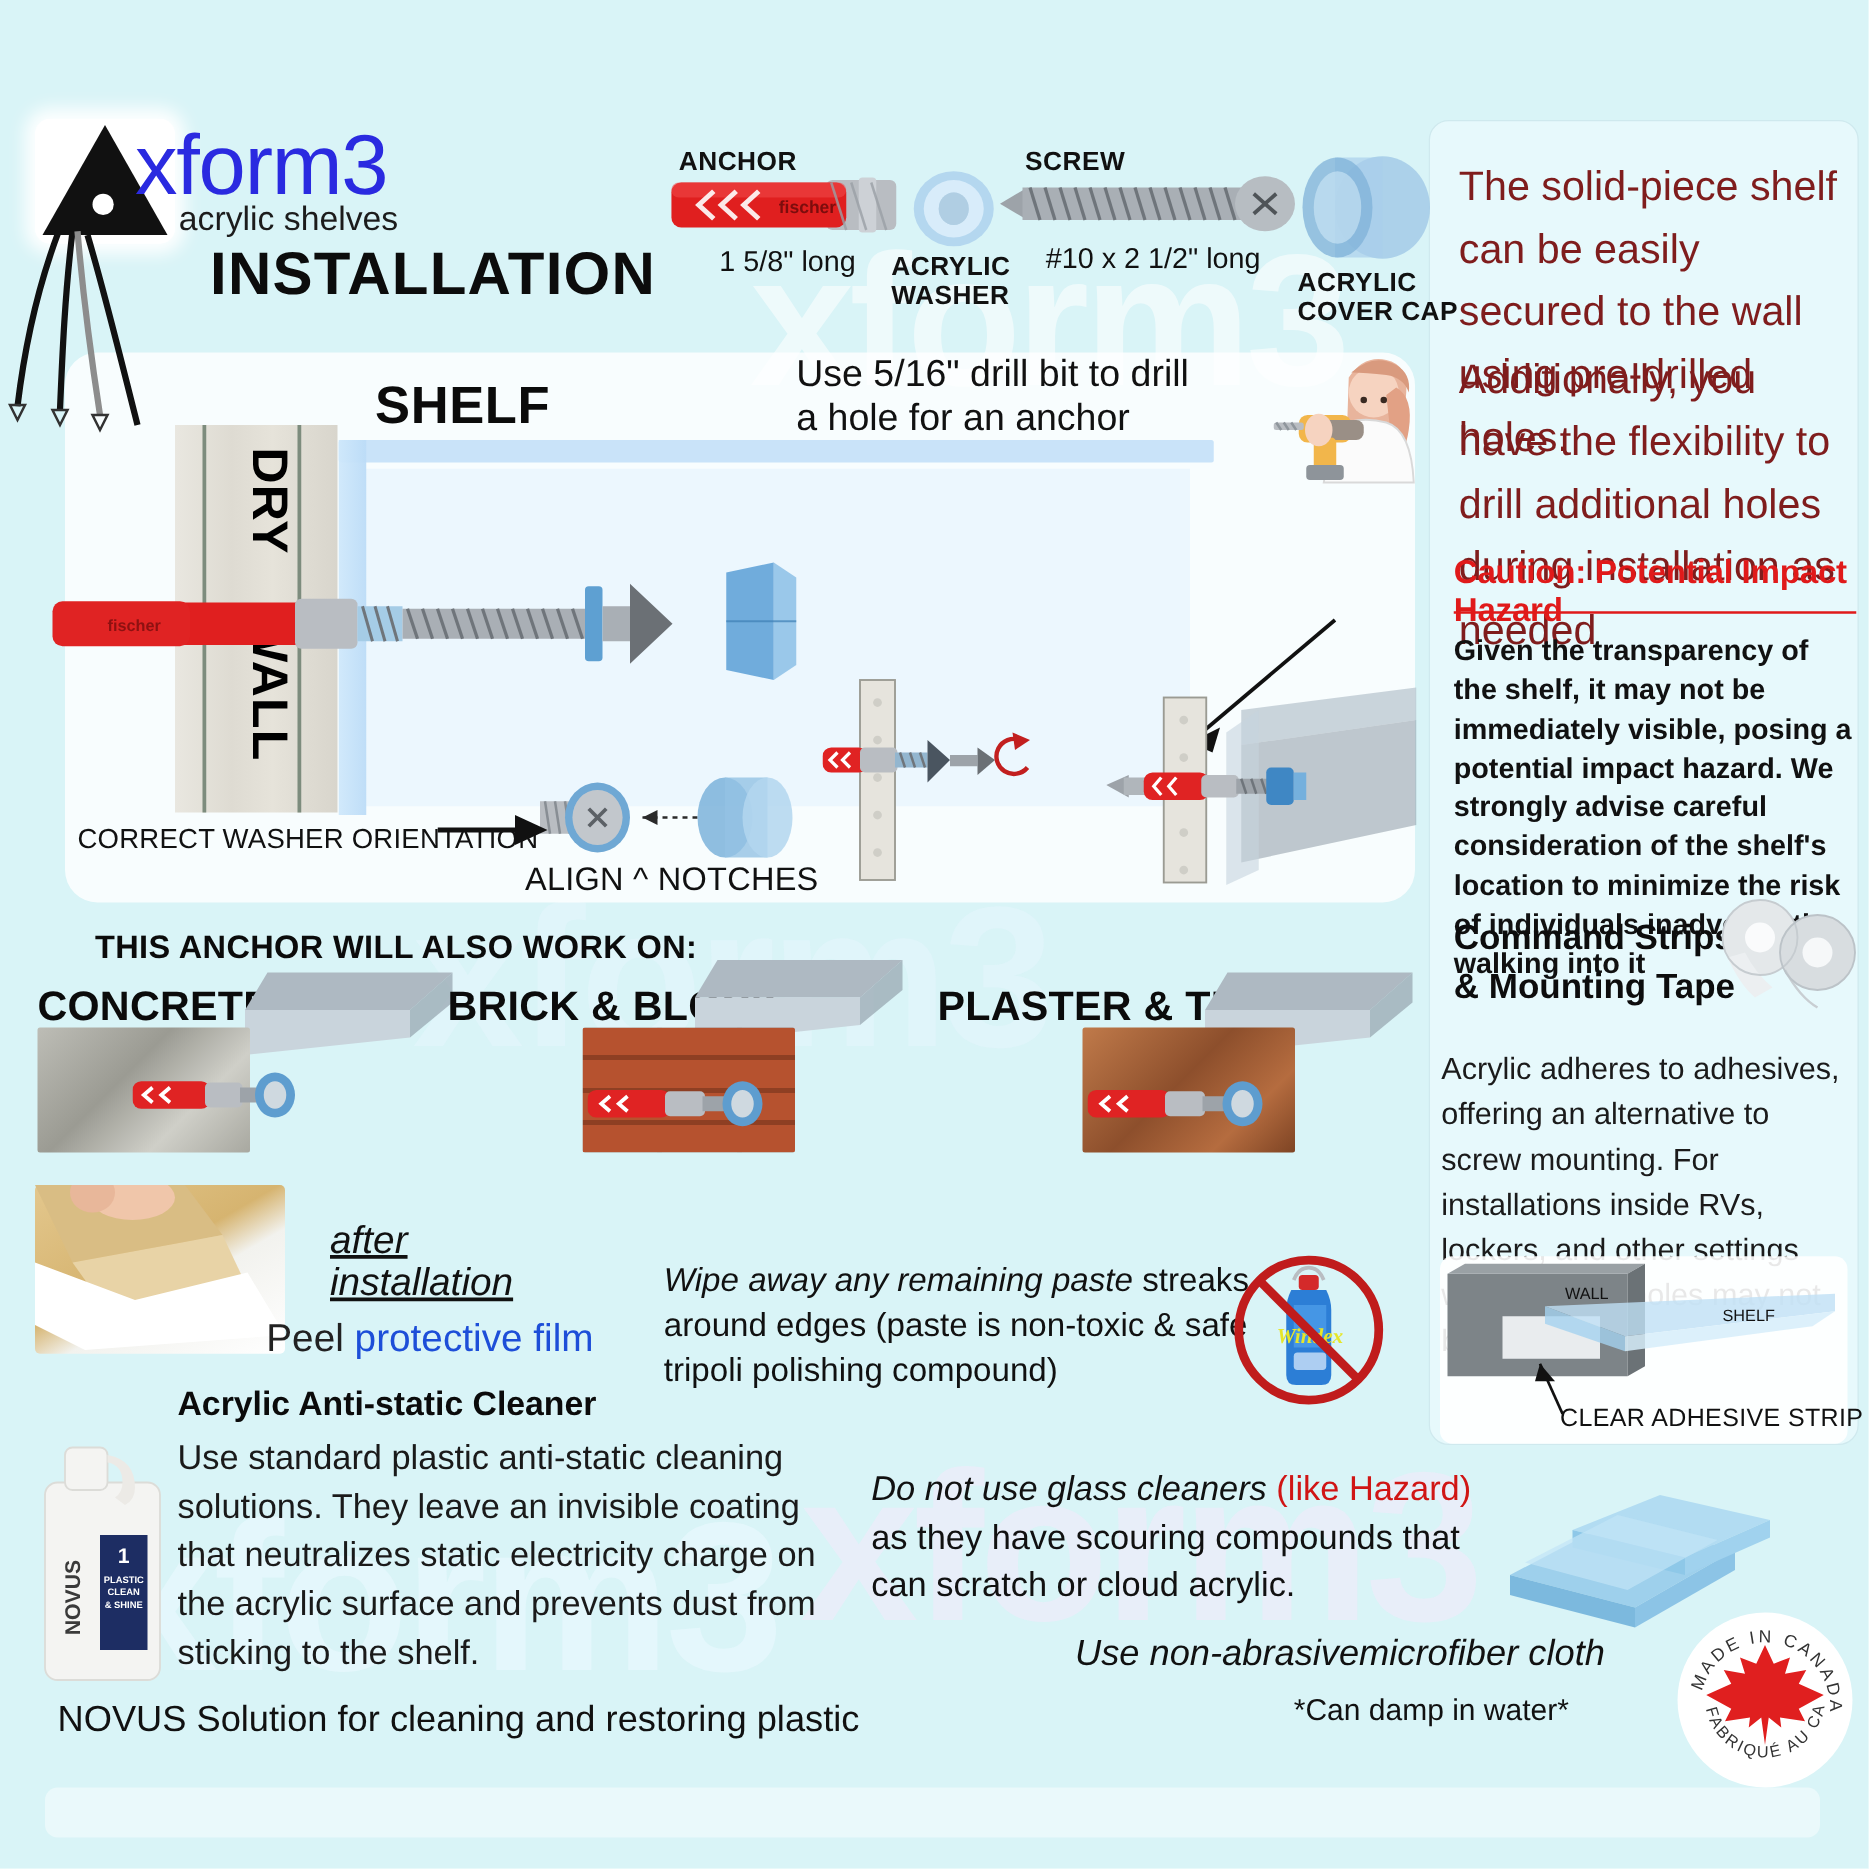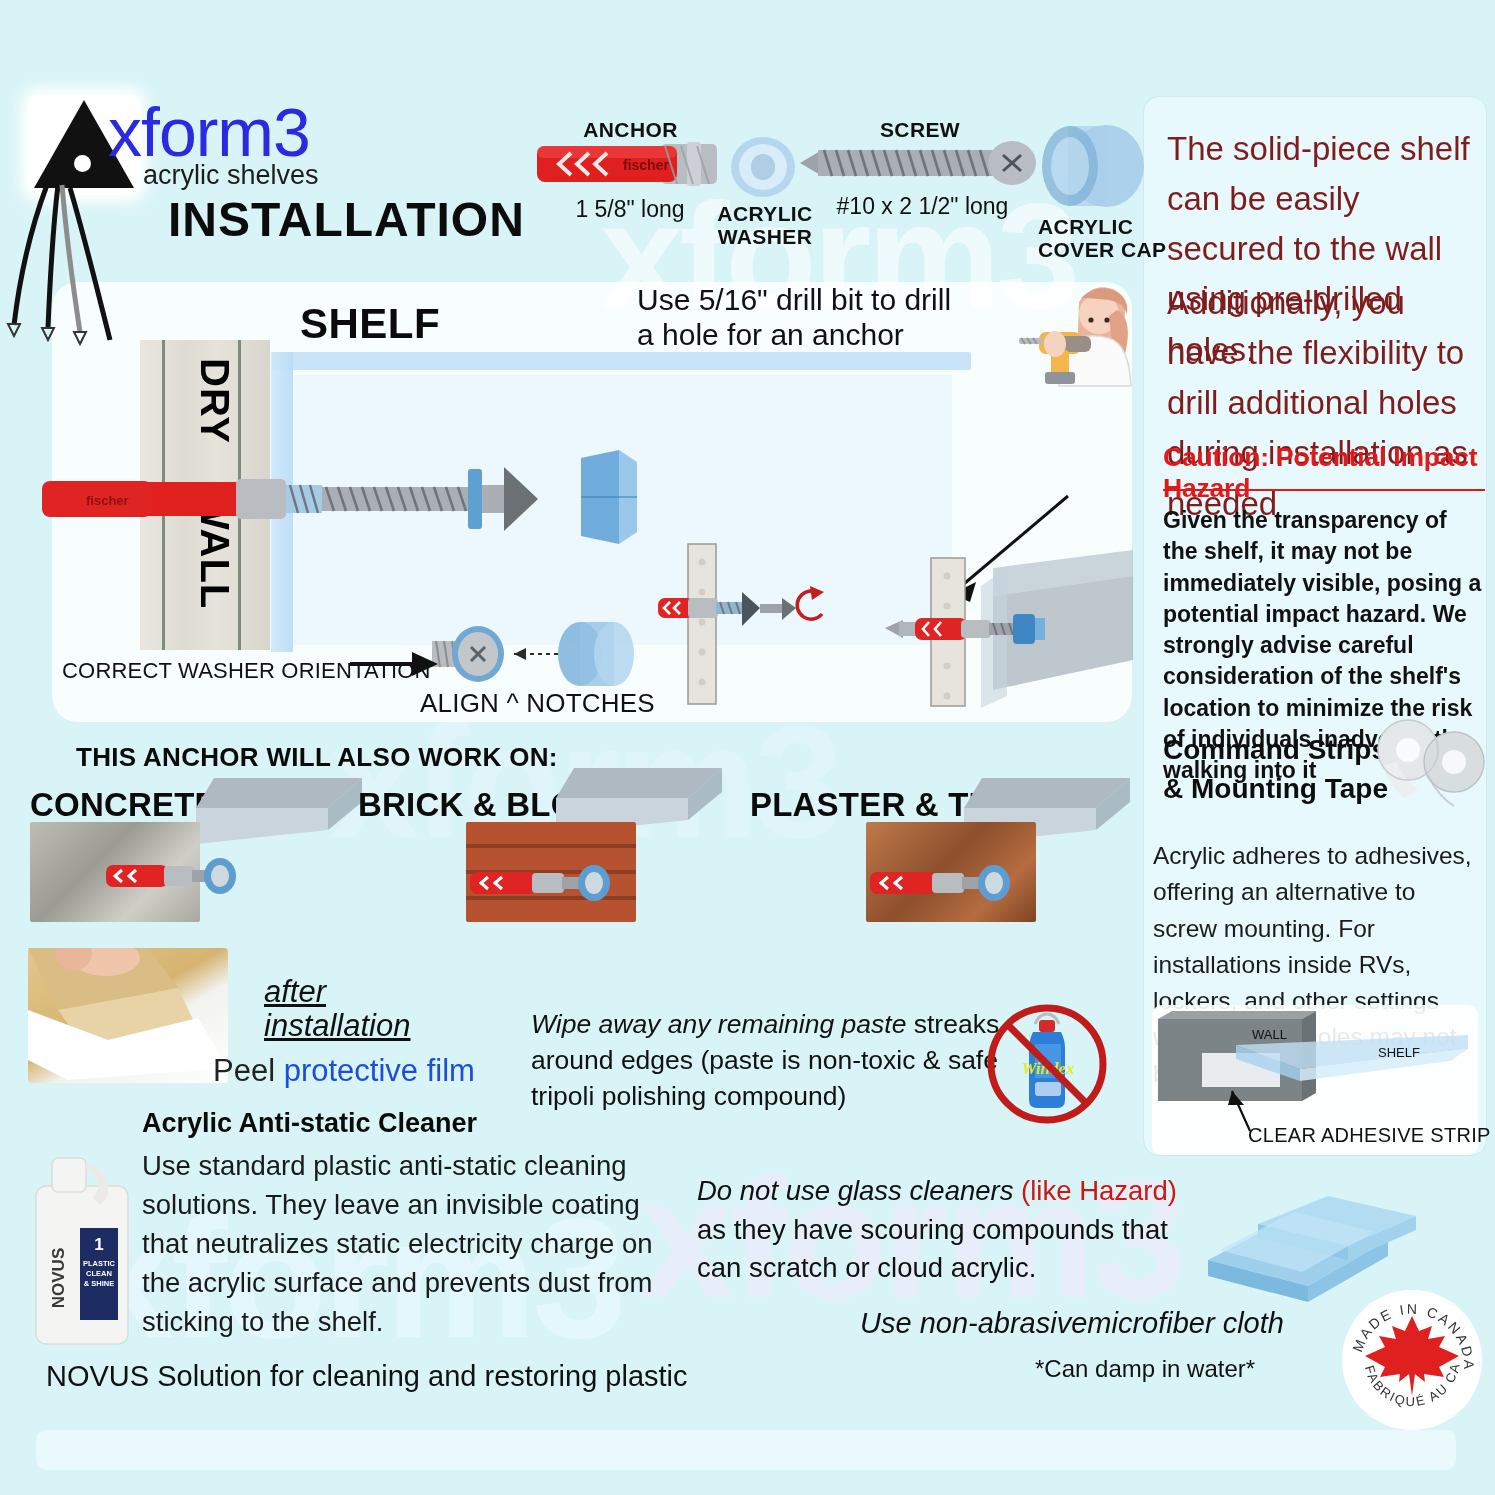--- a/index.html
+++ b/index.html
@@ -85,21 +85,21 @@
     font-size: 27px; color: #1c1c1c; letter-spacing: 0px;
   }
   .title-install {
     position: absolute; left: 168px; top: 192px;
     font-size: 48px; font-weight: 700; color: #0c0c0c;
     letter-spacing: 1px;
   }
 
   
   .hw-label {
-    position: absolute; text-align: center;
+    position: absolute; 
     font-size: 21px; font-weight: 700; color: #111; letter-spacing: .4px;
     line-height: 1.1;
   }
   .hw-sub {
     position: absolute; text-align: center;
     font-size: 23px; color: #111; letter-spacing: 0;
   }
 
   
   .anchor-g { position: absolute; left: 537px; top: 140px; width: 190px; height: 48px; }

